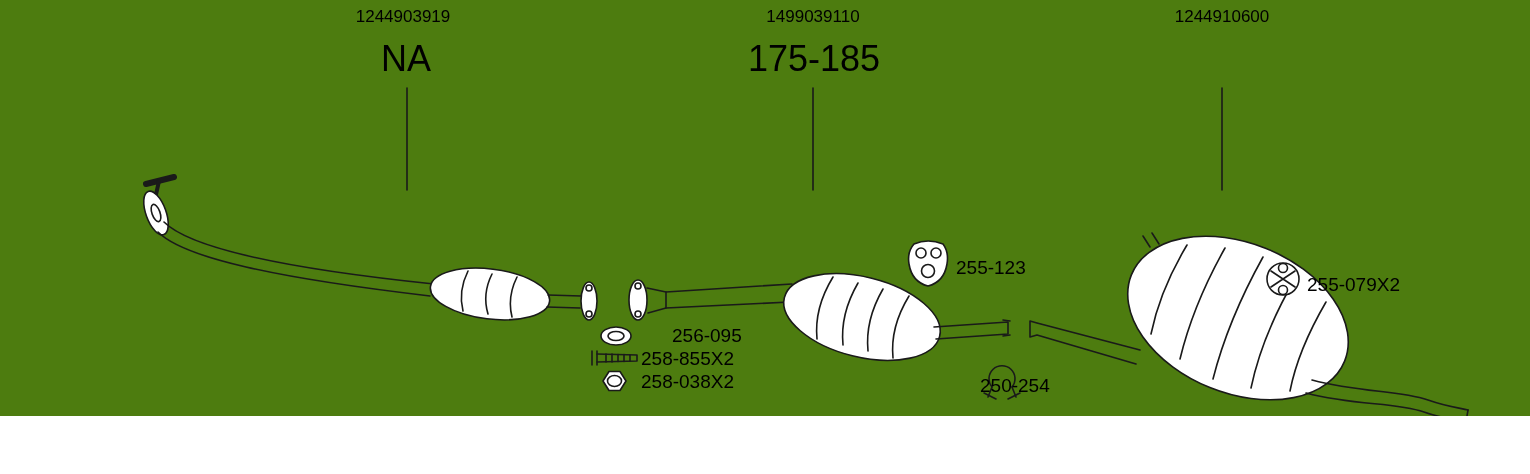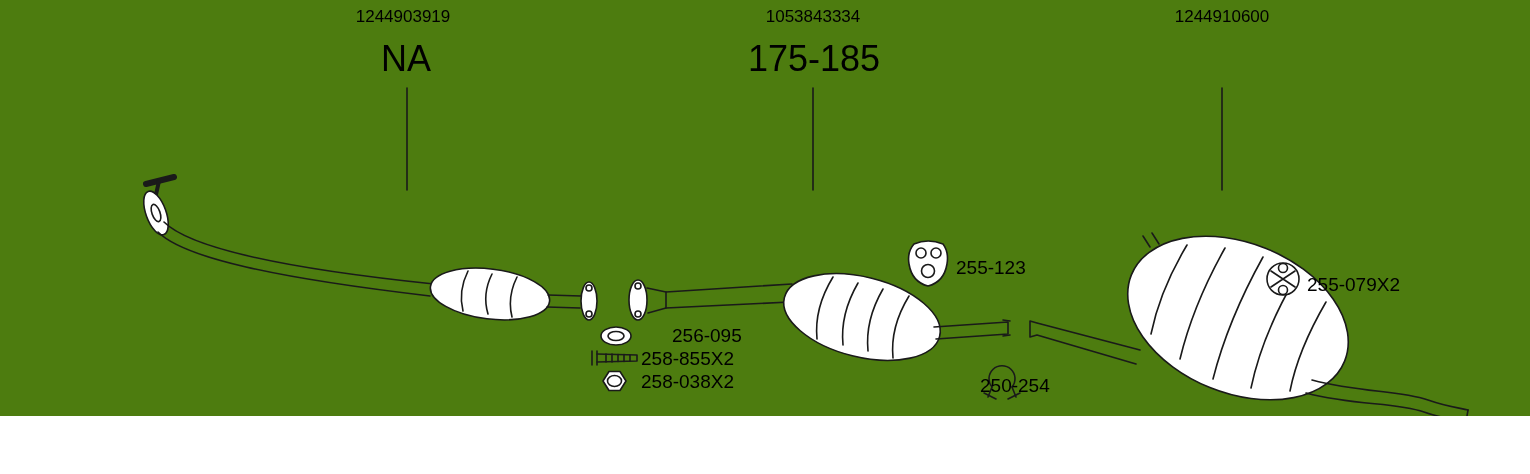--- a/index.html
+++ b/index.html
@@ -126,21 +126,21 @@
       <circle class="ln fw" cx="1283" cy="279" r="16"></circle>
       <circle class="ln" cx="1283" cy="268" r="4.5"></circle>
       <circle class="ln" cx="1283" cy="290" r="4.5"></circle>
       <path class="ln" d="M1271,271 Q1283,279 1295,287 M1295,271 Q1283,279 1271,287"></path>
     </g>
   </svg>
 
   <div class="lbl num" style="left:403px;top:7px">1244903919</div>
   <div class="lbl range" style="left:406px;top:38px">NA</div>
 
-  <div class="lbl num" style="left:813px;top:7px">1053843334</div>
+  <div class="lbl num" style="left:813px;top:7px">1499039110</div>
   <div class="lbl range" style="left:814px;top:38px">175-185</div>
 
   <div class="lbl num" style="left:1222px;top:7px">1244910600</div>
 
   <div class="lbl callout" style="left:956px;top:257px">255-123</div>
   <div class="lbl callout" style="left:672px;top:325px">256-095</div>
   <div class="lbl callout" style="left:641px;top:348px">258-855X2</div>
   <div class="lbl callout" style="left:641px;top:371px">258-038X2</div>
   <div class="lbl callout" style="left:980px;top:375px">250-254</div>
   <div class="lbl callout" style="left:1307px;top:274px">255-079X2</div>

